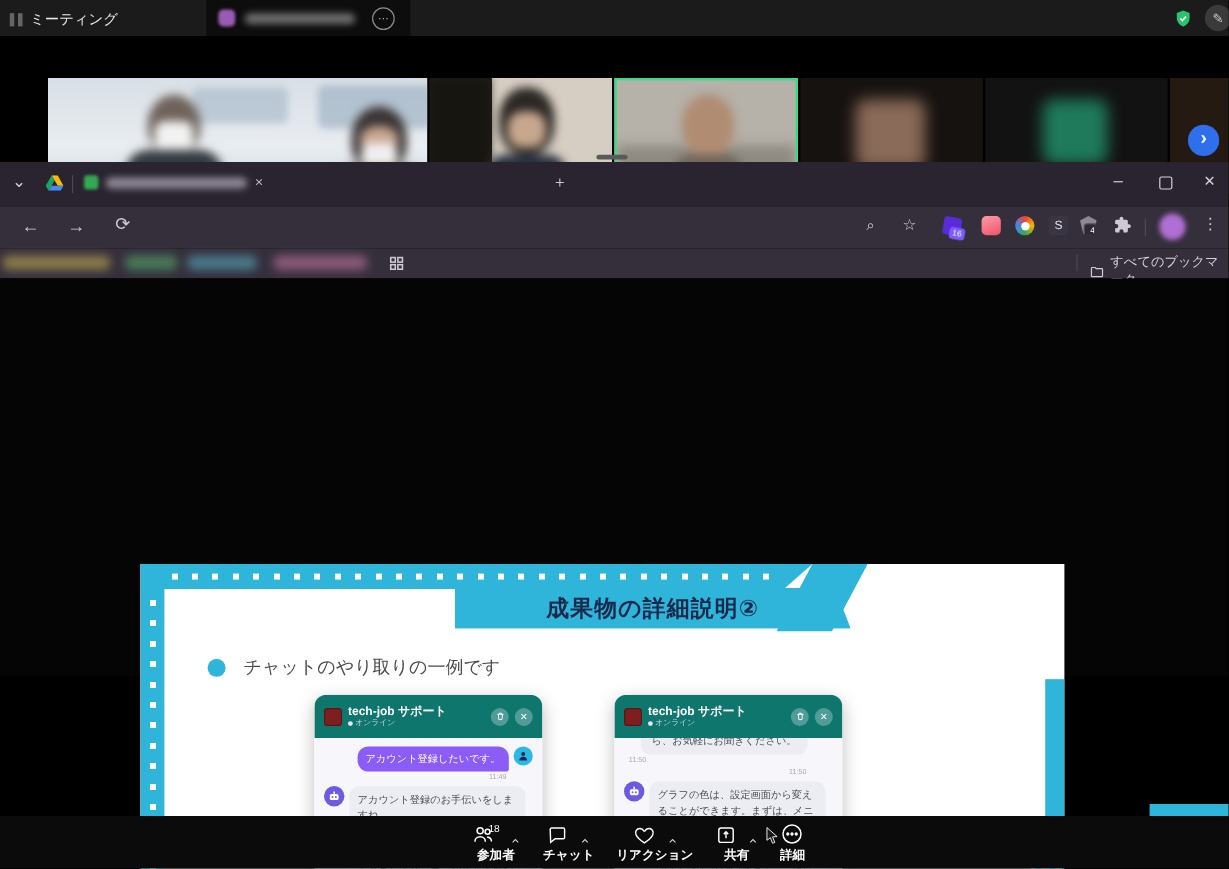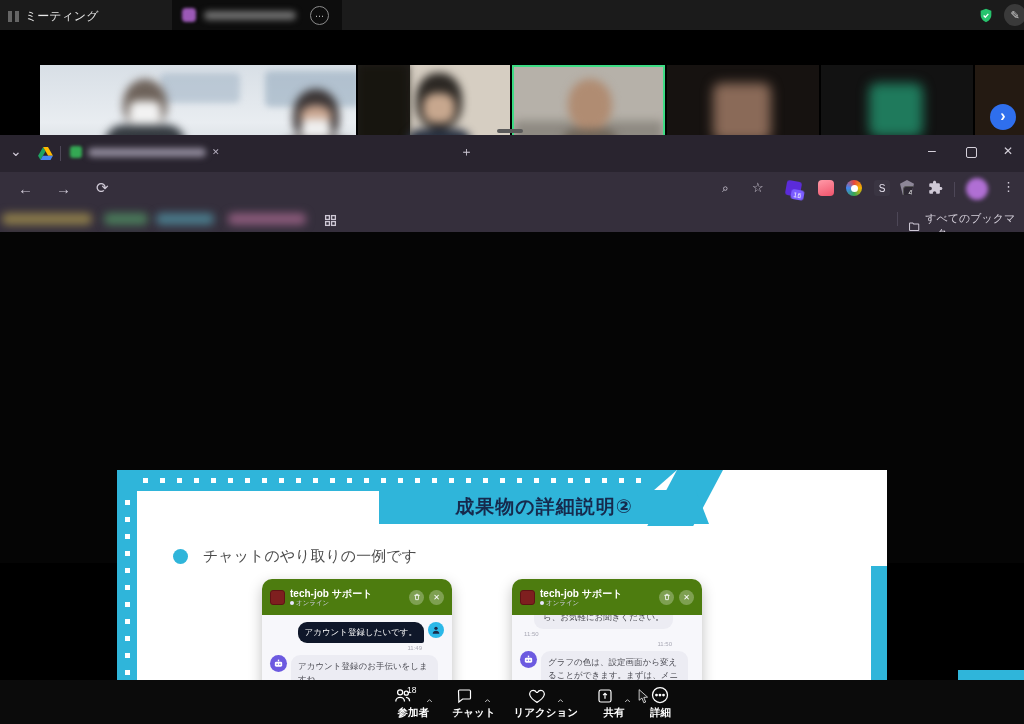--- a/index.html
+++ b/index.html
@@ -46,30 +46,30 @@
   .dotgrid{background-image:radial-gradient(circle,#2fb5da 2.3px,transparent 2.6px);background-size:12px 12px;background-color:#fff;}
   .slide-title{position:absolute;left:262px;top:20px;width:330px;height:34px;background:#2fb5da;
                clip-path:polygon(0 0,96% 0,100% 100%,0 100%);display:flex;align-items:center;justify-content:center;
                color:#162a4d;font-size:19px;font-weight:bold;letter-spacing:1px;}
   .bullet-dot{position:absolute;left:56px;top:79px;width:15px;height:15px;border-radius:50%;background:#2fb5da;}
   .bullet-text{position:absolute;left:86px;top:77px;font-size:15px;color:#4c4c4c;}
 
   
   .chat-card{position:absolute;width:190px;height:284px;background:#fff;border-radius:10px;
              box-shadow:0 5px 14px rgba(0,0,0,.25);display:flex;flex-direction:column;overflow:hidden;}
-  .chat-header{height:36px;background:#4d7c0f;display:flex;align-items:center;padding:0 8px;gap:5px;flex:none;}
+  .chat-header{height:36px;background:#0f766e;display:flex;align-items:center;padding:0 8px;gap:5px;flex:none;}
   .chat-logo{width:13px;height:13px;border-radius:3px;background:#7e1f1f;border:1px solid #5e1414;flex:none;}
   .ch-title{color:#fff;font-size:10px;font-weight:bold;white-space:nowrap;line-height:1.2;}
   .ch-status{color:#d9d3f6;font-size:6.5px;display:flex;align-items:center;gap:2px;line-height:1;}
   .ch-dot{width:4px;height:4px;border-radius:50%;background:#e8e4ff;}
   .ch-btn{width:15px;height:15px;border-radius:50%;background:rgba(255,255,255,.28);color:#fff;
           display:flex;align-items:center;justify-content:center;font-size:8px;flex:none;}
   .chat-body{flex:1;background:#f7f7fb;padding:7px 8px 0;overflow:hidden;font-size:8.5px;}
   .msg-user{display:flex;justify-content:flex-end;align-items:flex-start;gap:4px;}
-  .bub-user{background:#0f172a;color:#fff;padding:5px 7px;border-radius:9px 9px 2px 9px;max-width:130px;line-height:1.35;}
+  .bub-user{background:#8b5cf6;color:#fff;padding:5px 7px;border-radius:9px 9px 2px 9px;max-width:130px;line-height:1.35;}
   .avatar-user{width:16px;height:16px;border-radius:50%;background:#2bb8e8;display:flex;align-items:center;justify-content:center;flex:none;}
   .avatar-bot{width:17px;height:17px;border-radius:50%;background:#6c5ae0;display:flex;align-items:center;justify-content:center;flex:none;}
   .msg-bot{display:flex;align-items:flex-start;gap:4px;}
   .bub-bot{background:#ececf3;color:#4a4a52;padding:5px 7px;border-radius:9px;max-width:133px;line-height:1.5;}
   .bub-bot p{margin:0 0 7px;} .bub-bot p:last-child{margin:0;}
   .bub-partial{background:#ececf3;color:#4a4a52;padding:3px 9px 5px;border-radius:0 0 9px 9px;
                width:fit-content;margin:-7px 0 0 14px;line-height:1.5;}
   .time{font-size:6px;color:#a9a9b5;margin:2px 2px 4px;}
   .t-right{text-align:right;margin-right:22px;}
   .t-left{margin-left:22px;}

